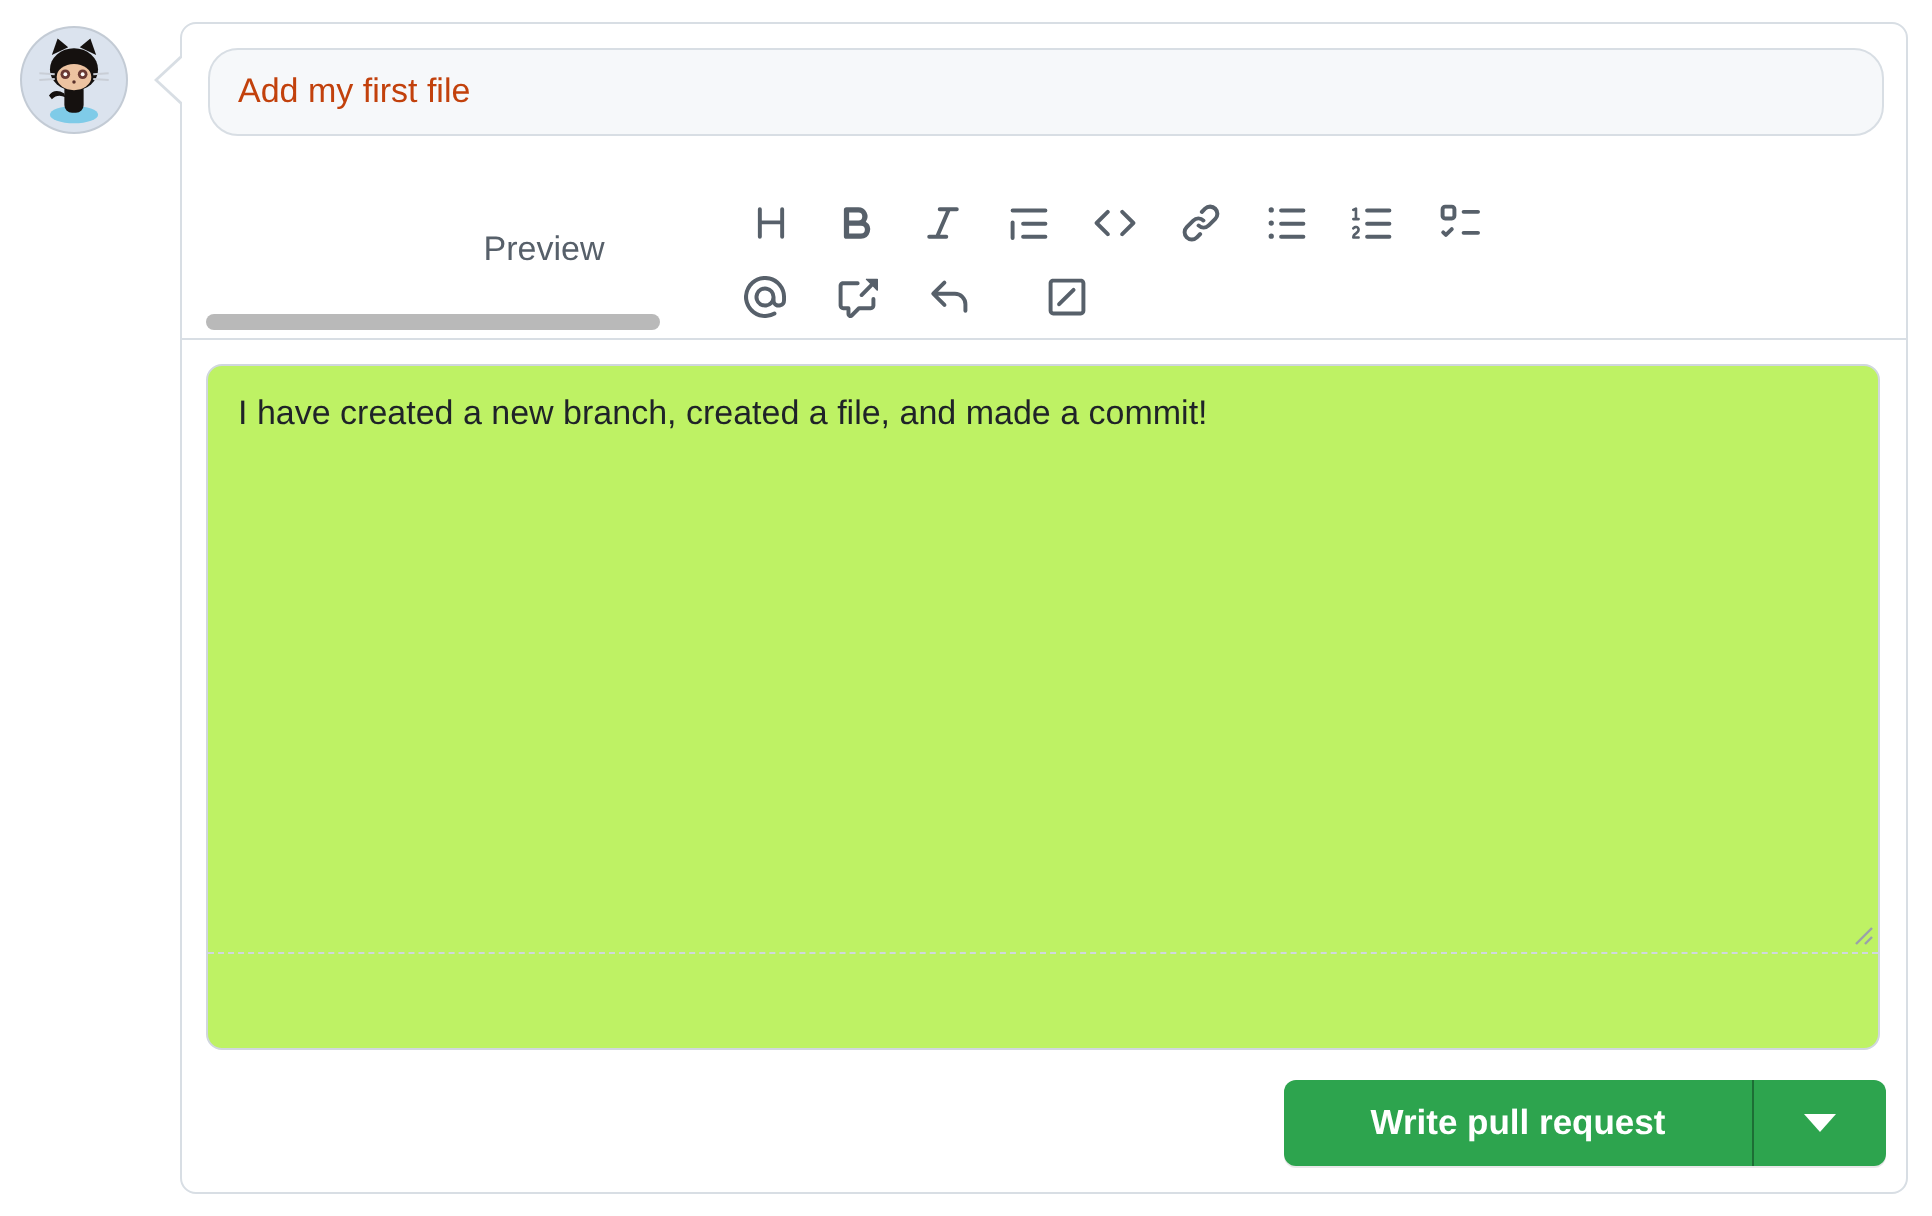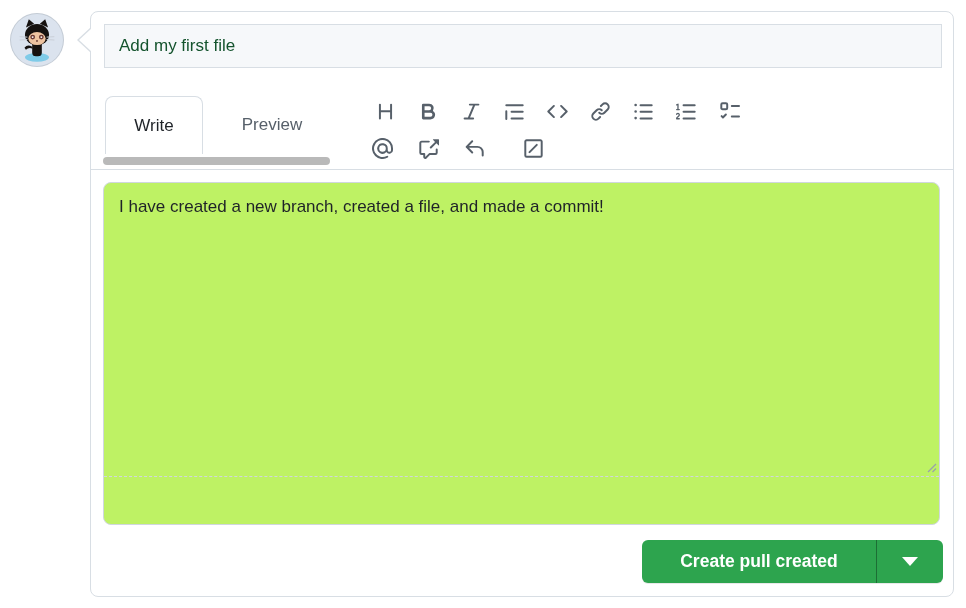--- a/index.html
+++ b/index.html
@@ -13,22 +13,22 @@
 
   
   .card { position:absolute; left:90px; top:11px; width:864px; height:586px;
           background:#fff; border:1px solid #d8dee4; border-radius:8px; }
   .caret-outer, .caret-inner { position:absolute; width:0; height:0; border-style:solid; }
   .caret-outer { left:-14px; top:15px; border-width:13px 14px 13px 0; border-color:transparent #d8dee4 transparent transparent; }
   .caret-inner { left:-12px; top:16px; border-width:12px 13px 12px 0; border-color:transparent #ffffff transparent transparent; }
 
   
   .title-input { position:absolute; left:13px; top:12px; width:838px; height:44px;
-                 background:#f6f8fa; border:1px solid #d8dee4; border-radius:0;
-                 font-family:inherit; font-size:17px; color:#14532d; padding:0 14px; outline:none; }
+                 background:#f6f8fa; border:1px solid #d8dee4; border-radius:15px;
+                 font-family:inherit; font-size:17px; color:#c2410c; padding:0 14px; outline:none; }
 
   
   .navline { position:absolute; left:0; right:0; top:157px; border-top:1px solid #d8dee4; }
   .tab { position:absolute; top:84px; height:58px; display:flex; align-items:center; justify-content:center;
          font-size:17px; background:transparent; border:none; cursor:pointer; font-family:inherit; }
   .tab.write { left:14px; width:98px; background:#fff; border:1px solid #d8dee4; border-bottom:none;
                border-radius:8px 8px 0 0; color:#1f2328; }
   .tab.preview { left:112px; width:138px; color:#57606a; }
   .hscroll-thumb { position:absolute; left:12px; top:145px; width:227px; height:8px;
                    background:#b9b9b9; border-radius:4px; }
@@ -95,21 +95,20 @@
     </svg>
   </div>
 
   <div class="card">
     <div class="caret-outer"></div>
     <div class="caret-inner"></div>
 
     <input class="title-input" type="text" value="Add my first file" style="">
 
     <div class="navline"></div>
-    <button class="tab write">Write</button>
     <button class="tab preview">Preview</button>
     <div class="hscroll-thumb"></div>
 
     <div class="tb-row tb-row1">
         <button class="tb-btn">
           <svg width="21" height="21" viewBox="0 0 16 16" aria-hidden="true">
             <path fill="#57606a" fill-rule="evenodd" d="M3.75 2a.75.75 0 0 1 .75.75V7h7V2.75a.75.75 0 0 1 1.5 0v10.5a.75.75 0 0 1-1.5 0V8.5h-7v4.75a.75.75 0 0 1-1.5 0V2.75A.75.75 0 0 1 3.75 2Z"></path>
           </svg>
         </button>
         <button class="tb-btn">
@@ -180,20 +179,20 @@
       <div class="editor-area">
         <textarea spellcheck="false" style="">I have created a new branch, created a file, and made a commit!</textarea>
         <svg class="grippy" width="13" height="13" viewBox="0 0 13 13">
           <line x1="4" y1="12" x2="12" y2="4" stroke="#9aa1a9" stroke-width="1.2"></line>
           <line x1="8.5" y1="12" x2="12" y2="8.5" stroke="#9aa1a9" stroke-width="1.2"></line>
         </svg>
       </div>
     </div>
 
     <div class="btn-group">
-      <button class="btn-main">Create pull created</button>
+      <button class="btn-main">Write pull request</button>
       <div class="btn-divider"></div>
       <button class="btn-caret">
         <span class="caret-down"></span>
       </button>
     </div>
   </div>
 </div>
 
 </body></html>

